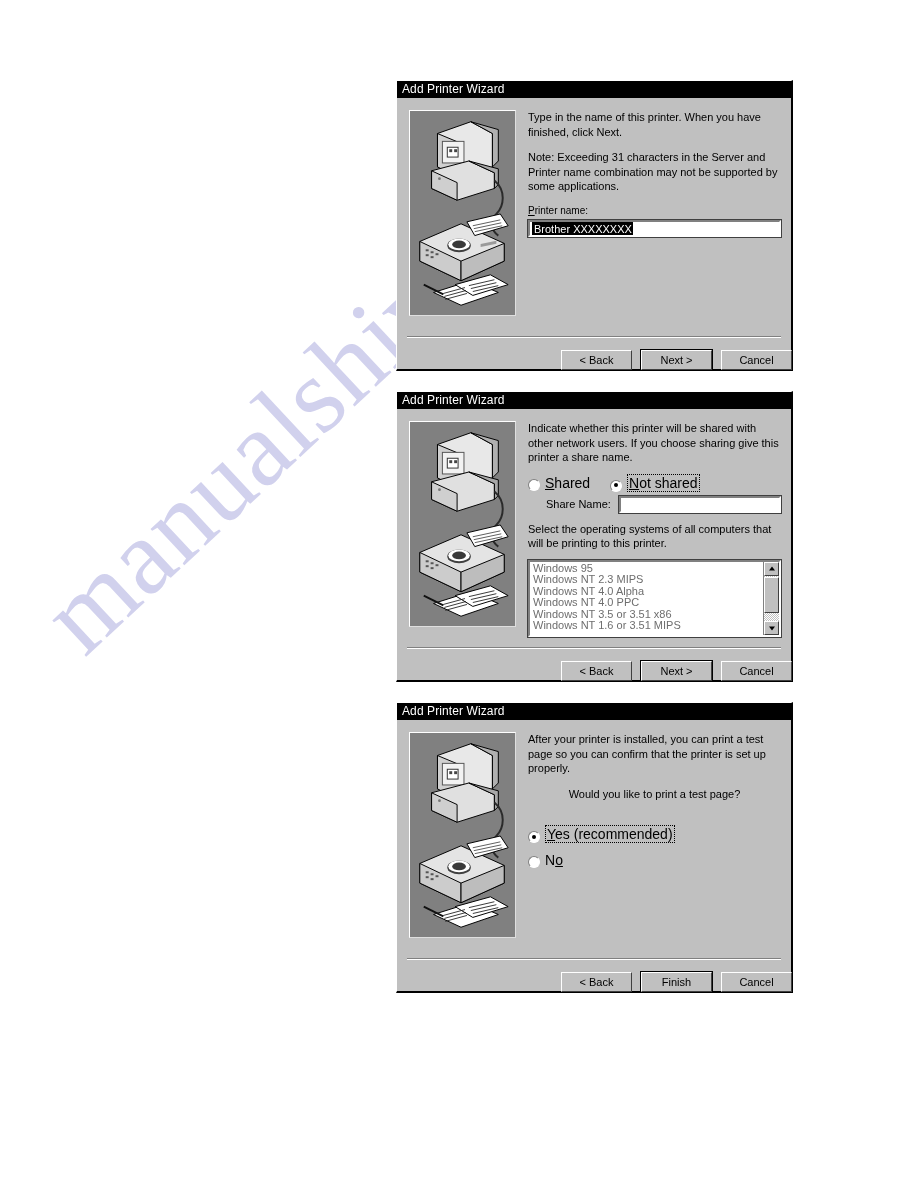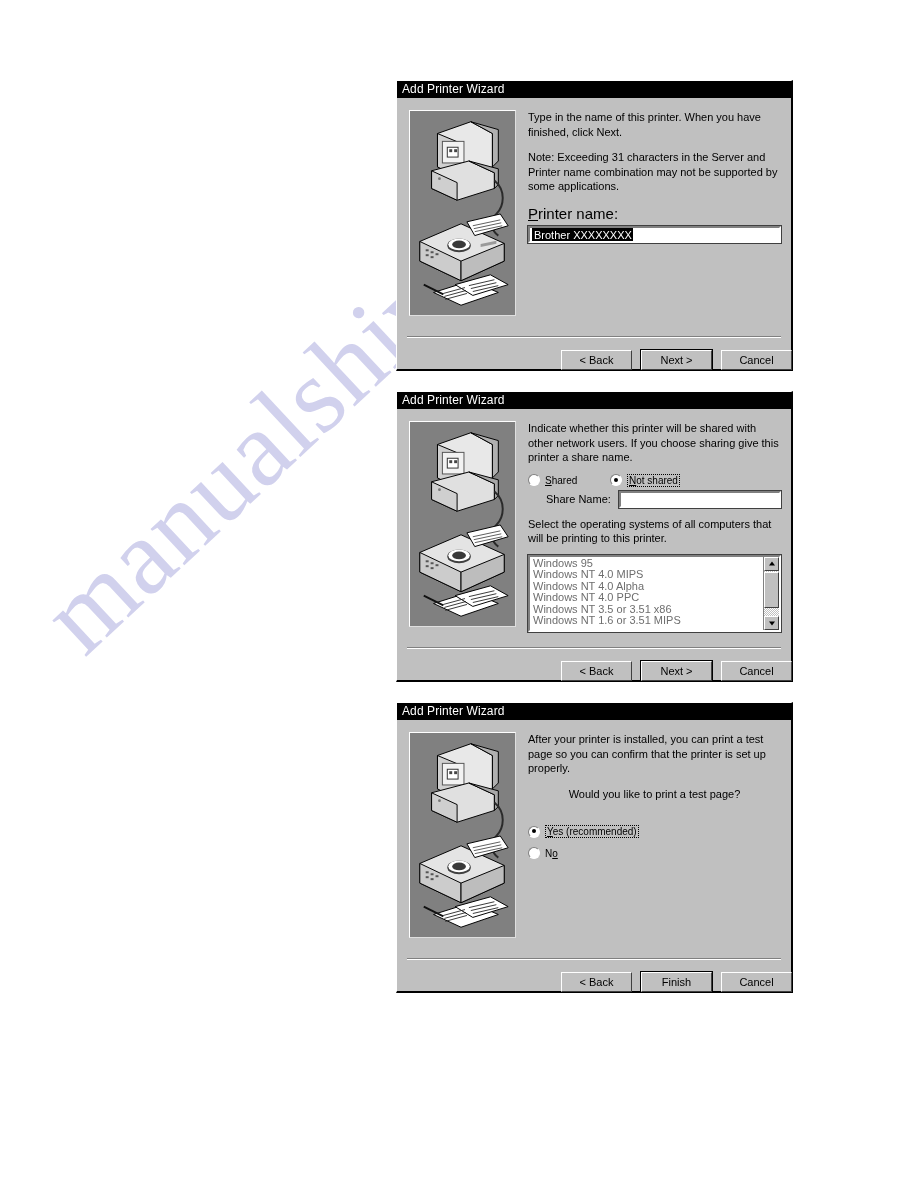--- a/index.html
+++ b/index.html
@@ -93,21 +93,21 @@
   .ptext {
     font-family: "Liberation Sans", sans-serif;
     font-size: 11px;
     color: #000000;
     line-height: 14.5px;
     margin: 0 0 11px 0;
   }
   .ptext.tight { margin-bottom: 9px; }
   .field-label {
     font-family: "Liberation Sans", sans-serif;
-    font-size: 15px;
+    font-size: 10px;
     color: #000;
     margin: 0 0 4px 0;
   }
   .ul { text-decoration: underline; }
 
   
   .textbox {
     background: #ffffff;
     border-top: 2px solid #808080;
     border-left: 2px solid #808080;
@@ -125,23 +125,23 @@
   }
   .sel {
     background: #000000;
     color: #ffffff;
     padding: 3px 1px 1px 2px;
   }
 
   
   .radio-row {
     display: flex;
-    align-items: center;
-    font-family: "Liberation Sans", sans-serif;
-    font-size: 10px;
+    align-items: flex-end;
+    font-family: "Liberation Sans", sans-serif;
+    font-size: 14px;
     margin-bottom: 6px;
   }
   .radio {
     width: 12px; height: 12px;
     border-radius: 50%;
     background: #ffffff;
     border-top: 1.5px solid #808080;
     border-left: 1.5px solid #808080;
     border-right: 1.5px solid #ffffff;
     border-bottom: 1.5px solid #ffffff;
@@ -441,21 +441,21 @@
         <div class="textbox">
           <span></span>
         </div>
       </div>
 
       <p class="ptext tight">Select the operating systems of all computers that will be printing to this printer.</p>
 
       <div class="listbox" style="height:77px;">
         <div class="list-items">
           <div class="list-item">Windows 95</div>
-          <div class="list-item">Windows NT 4.0 MIPS</div>
+          <div class="list-item">Windows NT 2.3 MIPS</div>
           <div class="list-item">Windows NT 4.0 Alpha</div>
           <div class="list-item">Windows NT 4.0 PPC</div>
           <div class="list-item">Windows NT 3.5 or 3.51 x86</div>
           <div class="list-item">Windows NT 1.6 or 3.51 MIPS</div>
         </div>
         <div class="vscroll">
           <div class="sb-btn up">
               <span class="arw"></span>
             </div>
           <div class="sb-thumb"></div>

